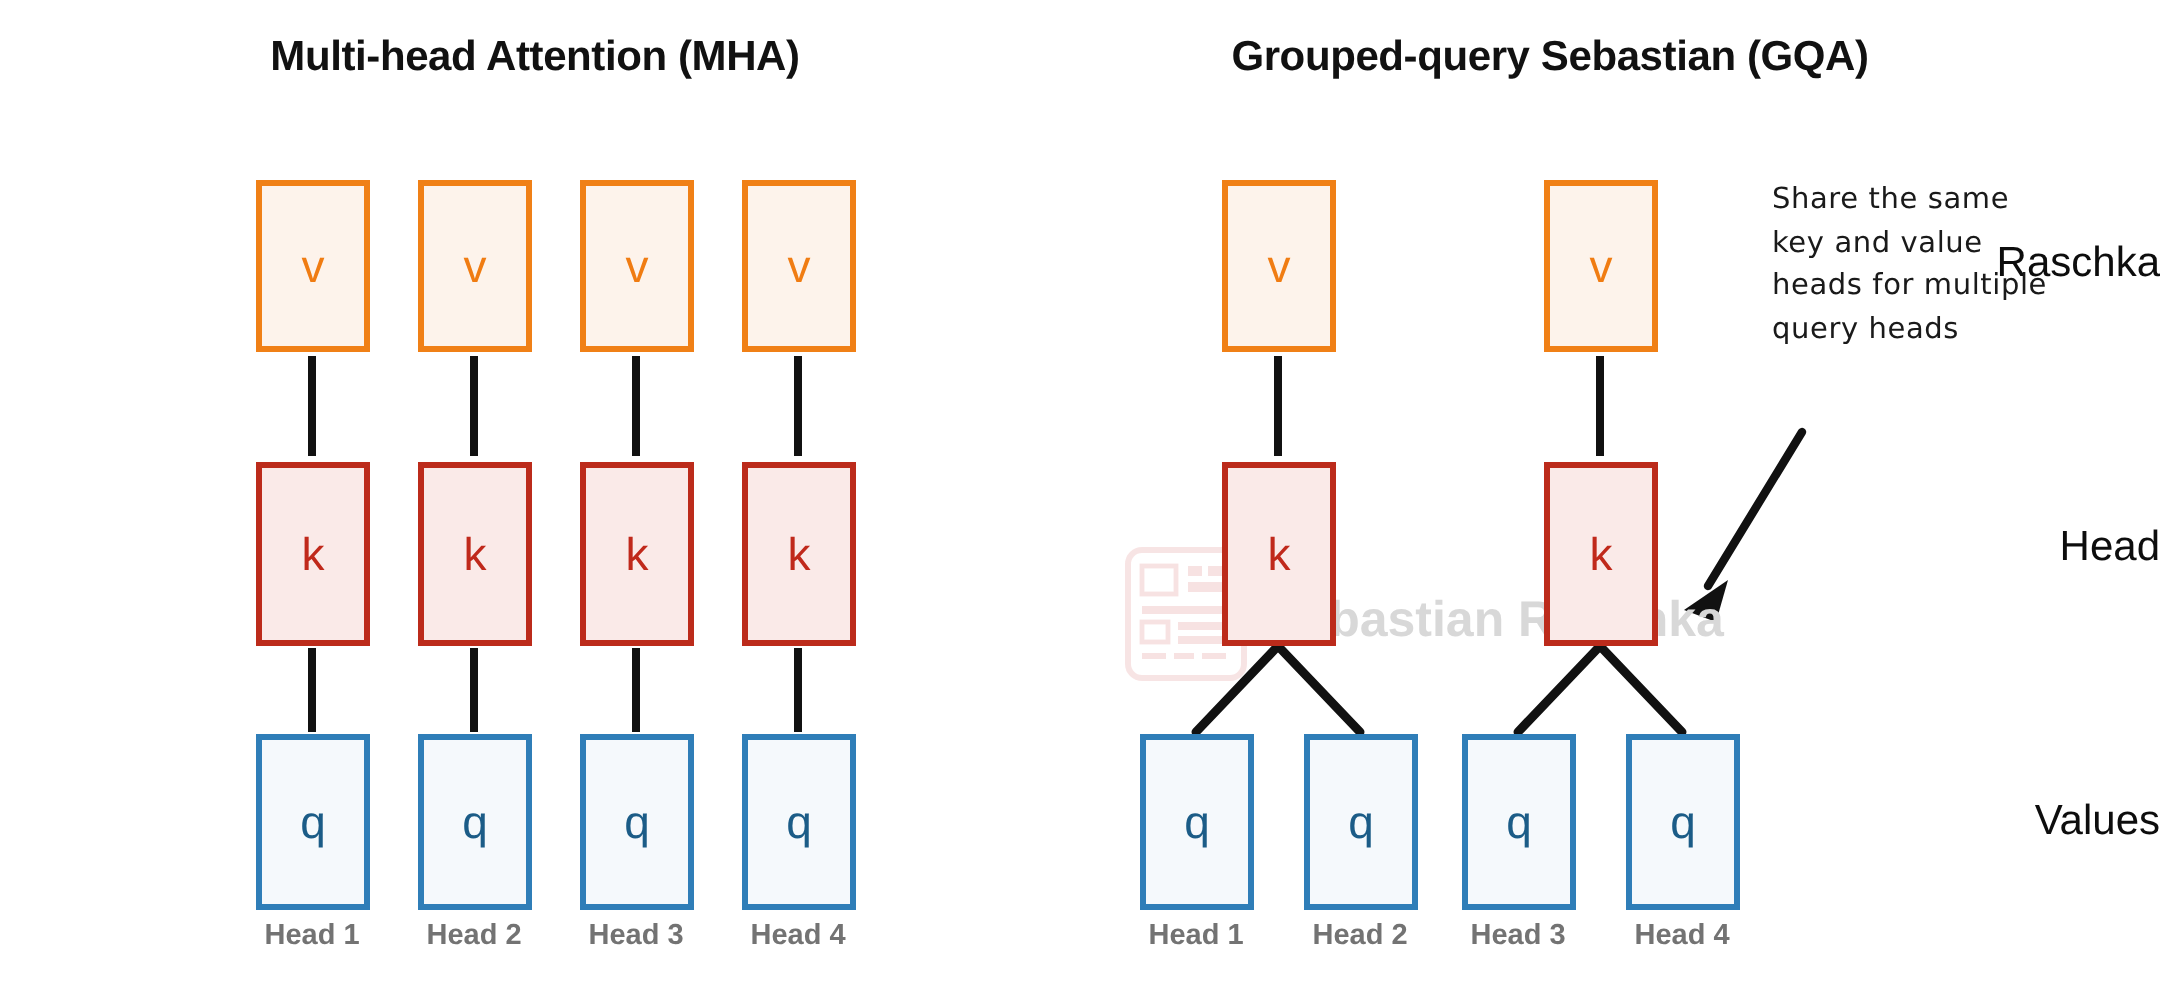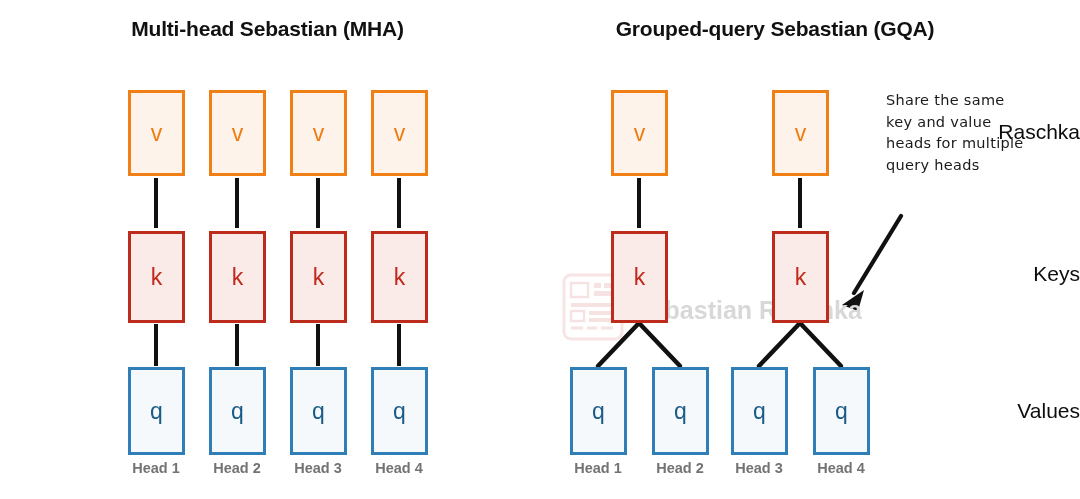--- a/index.html
+++ b/index.html
@@ -166,25 +166,25 @@
     <rect x="8" y="29" width="40" height="4" fill="#e5a0a0"></rect>
     <rect x="8" y="37" width="13" height="10" fill="none" stroke="#e5a0a0" stroke-width="2.4"></rect>
     <rect x="26" y="37" width="22" height="4" fill="#e5a0a0"></rect>
     <rect x="26" y="44" width="22" height="4" fill="#e5a0a0"></rect>
     <path d="M8 54 L20 54 M24 54 L34 54 M38 54 L50 54" stroke="#e5a0a0" stroke-width="3"></path>
   </g>
 </svg>
 
 <div id="watermark-text">Sebastian Raschka</div>
 
-<div class="panel-title" id="title-mha">Multi-head Sebastian (MHA)</div>
+<div class="panel-title" id="title-mha">Multi-head Attention (MHA)</div>
 <div class="panel-title" id="title-gqa">Grouped-query Sebastian (GQA)</div>
 
 <div class="row-label" id="label-values">Raschka</div>
-<div class="row-label" id="label-keys">Keys</div>
+<div class="row-label" id="label-keys">Head</div>
 <div class="row-label" id="label-queries">Values</div>
 
 <div class="cell cell-v" style="left:128px; top:90px;">
     <span>v</span>
   </div>
 <div class="cell cell-v" style="left:209px; top:90px;">
     <span>v</span>
   </div>
 <div class="cell cell-v" style="left:290px; top:90px;">
     <span>v</span>

